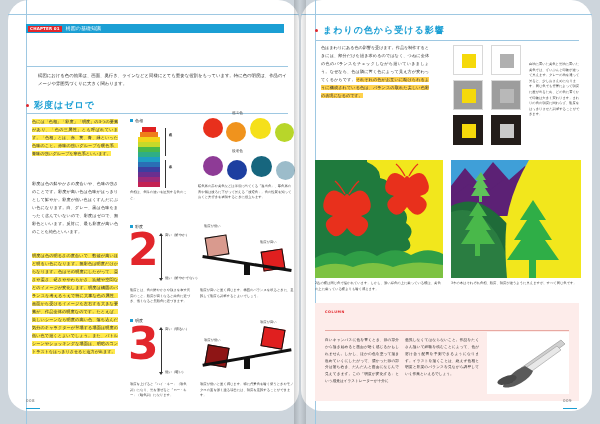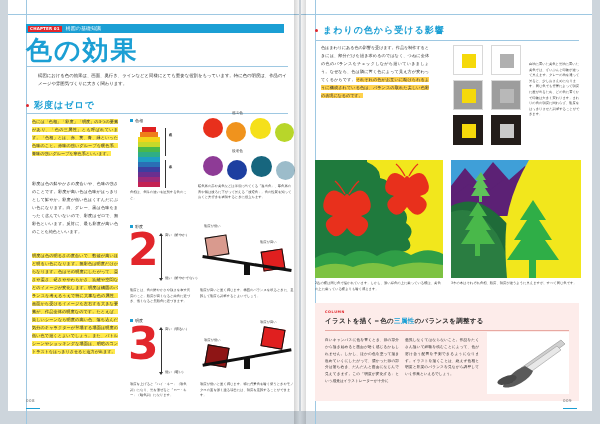--- a/index.html
+++ b/index.html
@@ -4,21 +4,21 @@
 <style>
   * { box-sizing: border-box; margin: 0; padding: 0; }
   html, body {
     width: 600px; height: 424px;
     font-family: "DejaVu Sans", "Liberation Sans", sans-serif;
     background: #cdd5dc;
     overflow: hidden;
   }
   .spread { position: relative; width: 600px; height: 424px; background: #cdd5dc; }
 
-  .page { position: absolute; top: 0; background: #ffffff; height: 411px; }
+  .page { position: absolute; top: 0; background: #ffffff; height: 411px; border-radius: 21px; }
   .page-left  { left: 8px;  width: 291px; }
   .page-right { left: 301px; width: 291px; }
 
   .gutter-shadow {
     position: absolute; left: 294px; top: 0; width: 12px; height: 424px;
     background: linear-gradient(to right, rgba(0,0,0,0.16), rgba(0,0,0,0.03) 45%, rgba(0,0,0,0.03) 55%, rgba(0,0,0,0.14));
     z-index: 40; pointer-events: none;
   }
 
   
@@ -120,21 +120,20 @@
 
     <div class="rule-h" style="left:0; top:14px; width:291px;"></div>
     <div class="rule-v" style="left:18px; top:0; height:424px;"></div>
     <div class="rule-h" style="left:18px; top:66px; width:262px;"></div>
 
     <div class="chapter-bar">
       <span class="chapter-tag">CHAPTER 01</span>
       <span class="chapter-name">構図の基礎知識</span>
     </div>
 
-    <div class="page-title">色の効果</div>
 
     <div class="lead">構図における色の効果は、画面、奥行き、ラインなどと同様にとても重要な役割をもっています。特に色の明度は、作品のイメージや雰囲気づくりに大きく関わります。</div>
 
     <div class="sec-head" style="left:18px; top:99px;">
       <span class="sec-bullet"></span>
       <span>彩度はゼロで</span>
     </div>
     <div class="rule-h" style="left:18px; top:113px; width:262px;"></div>
 
     <div class="bodycol" style="left:24px; top:118px; width:86px;">
@@ -312,23 +311,20 @@
           <rect x="78" y="100" width="7" height="18"></rect>
         </g>
       </svg>
     </div>
     <div class="cap" style="left:150px; top:281px; width:128px;">3本の木はそれぞれ色相、彩度、明度が違うように見えますが、すべて同じ色です。</div>
 
     <div class="colbox" style="left:14px; top:303px; width:264px; height:98px;"></div>
     <div class="colbox-tag" style="left:24px; top:310px;">
       <span>COLUMN</span>
     </div>
-    <div class="colbox-title" style="left:24px; top:317px;">
-      <span>イラストを描く＝色の</span><span class="blue-accent">三属性</span><span>のバランスを調整する</span>
-    </div>
     <div class="colbox-rule" style="left:24px; top:330px; width:244px;"></div>
 
     <div class="colbox-body" style="left:24px; top:337px; width:74px;">白いキャンバスに色を置くとき、影の部分から描き始めると画面が暗く感じるかもしれません。しかし、ほかの色を塗って描き進めていくにしたがって、濃かった影の部分は落ち着き、だんだんと画面になじんで見えてきます。この「明度が変化する」という感覚はイラストレーターが十分に</div>
     <div class="colbox-body" style="left:104px; top:337px; width:74px;">意識しなくてはならないこと。作品をたくさん描いて経験を積むことによって、色が溶け合う配置を予測できるようになります。イラストを描くことは、絶えず色相と明度と彩度のバランスを見ながら調整していく作業といえるでしょう。</div>
 
     <div class="colbox-img" style="left:186px; top:332px; width:82px; height:62px;">
       <svg width="82" height="62" viewBox="0 0 82 62">
         <g>
           <path d="M74,8 L78,12 L40,40 L34,36 Z" fill="#cfcfcf" stroke="#8e8e8e" stroke-width="0.6"></path>
           <path d="M70,14 L74,18 L38,44 L33,40 Z" fill="#e8e8e8" stroke="#9a9a9a" stroke-width="0.6"></path>

